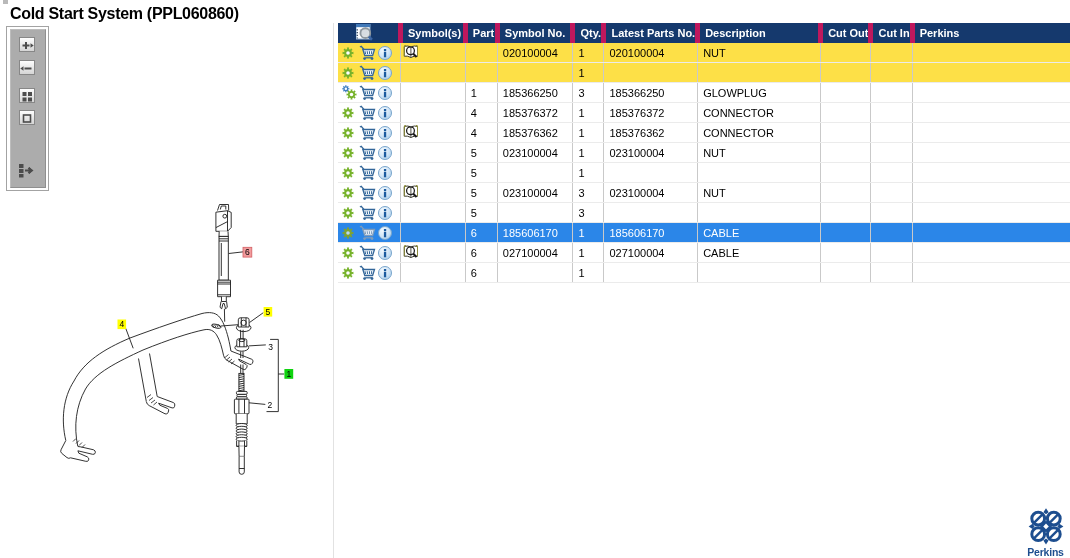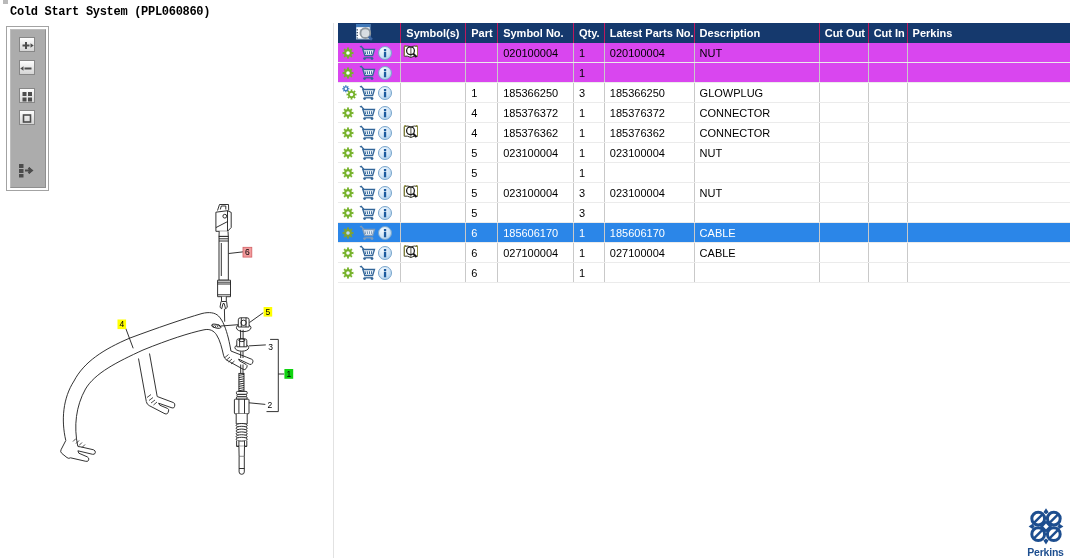--- a/index.html
+++ b/index.html
@@ -1,29 +1,29 @@
 <!DOCTYPE html>
 <html><head>
 <meta charset="utf-8">
 <style>
   html,body{margin:0;padding:0;}
   body{width:1070px;height:558px;background:#ffffff;font-family:"Liberation Sans",sans-serif;position:relative;overflow:hidden;}
-  .title{position:absolute;left:10px;top:5px;font-size:12px;font-weight:bold;color:#000;letter-spacing:-0.3px;font-family:Liberation Mono, monospace;}
+  .title{position:absolute;left:10px;top:5px;font-size:16px;font-weight:bold;color:#000;letter-spacing:-0.3px;}
   .corner{position:absolute;left:3px;top:0;width:5px;height:4px;background:#b9b9b9;}
   .splitter{position:absolute;left:333px;top:23px;width:1px;height:535px;background:#e2e2e2;}
   
   .tbox{position:absolute;left:6px;top:26px;width:41px;height:163px;background:#fff;border:1px solid #a3a3a3;}
   .tpanel{position:absolute;left:3px;top:2px;width:34px;height:157px;background:#acacac;border:1px solid #bdbdbd;border-right-color:#8f8f8f;border-bottom-color:#8f8f8f;}
   .tbtn{position:absolute;width:14px;height:13px;background:linear-gradient(#fdfdfd,#d5d5d5);border:1px solid #878787;}
   
   #tbl{position:absolute;left:338px;top:23px;border-collapse:collapse;table-layout:fixed;font-size:11px;color:#000;}
   #tbl td,#tbl th{padding:0;overflow:hidden;white-space:nowrap;height:19px;border-right:1px solid #c9c9c9;border-bottom:1px solid #ebebeb;vertical-align:middle;}
-  #tbl th{background:#15396d;color:#fff;font-weight:bold;text-align:left;border-right:1px solid #be185d;border-bottom:none;height:20px;font-size:11px;}
+  #tbl th{background:#15396d;color:#fff;font-weight:bold;text-align:left;border-right:5px solid #be185d;border-bottom:none;height:20px;font-size:11px;}
   #tbl th div, #tbl td div.t{padding-left:5px;}
-  tr.y td{background:#d946ef;}
+  tr.y td{background:#fde047;}
   tr.w td{background:#ffffff;}
   tr.sel td{background:#2b86e8;color:#fff;border-right:1px solid #55a0ee;border-bottom:1px solid #2b86e8;}
   .icons{display:flex;align-items:center;padding-left:4px;}
   .icons svg{flex:0 0 auto;}
   .sym{padding-left:2px;}
 </style>
 </head>
 <body>
 <div class="corner"></div>
 <div class="title">Cold Start System (PPL060860)</div>

